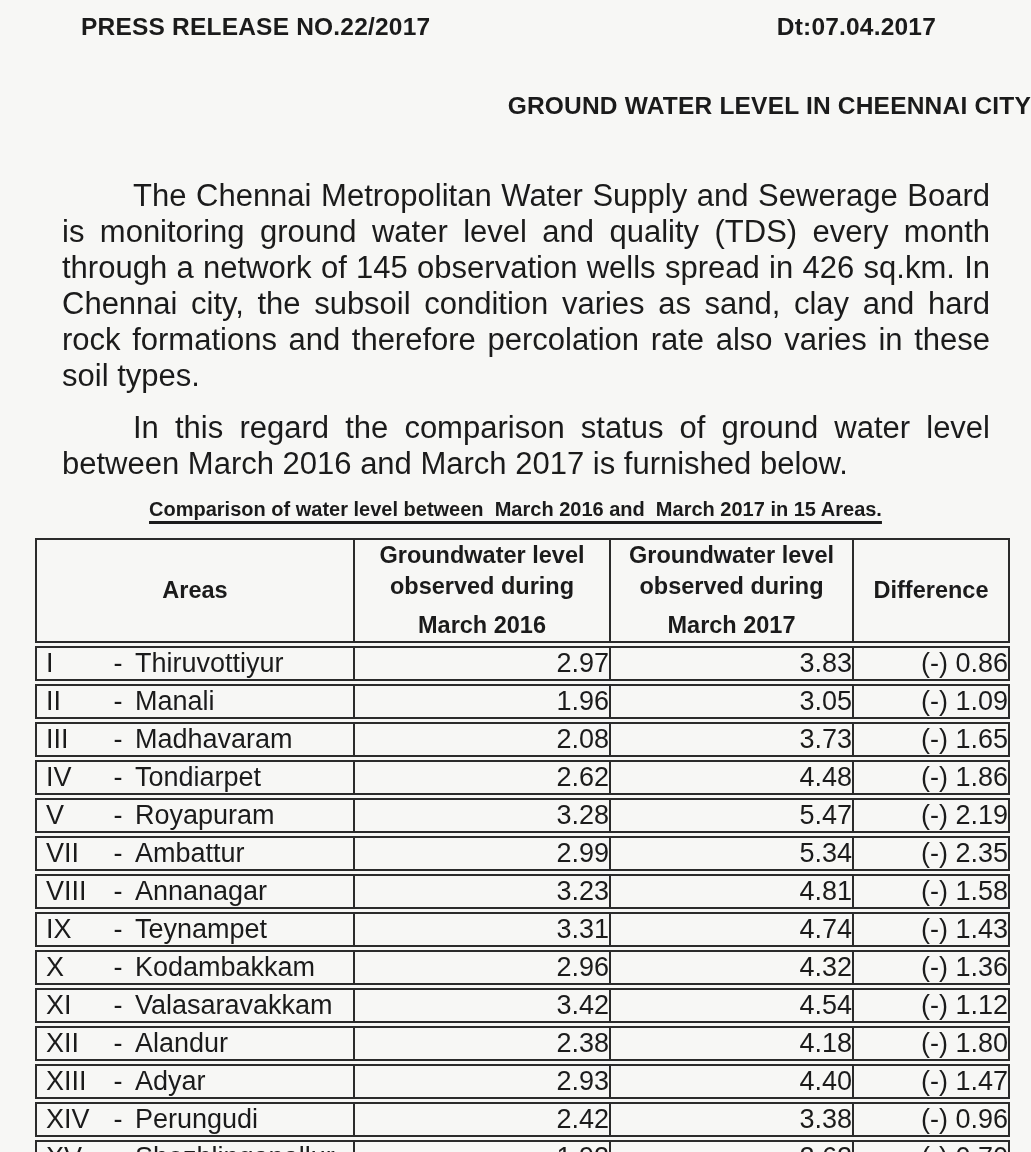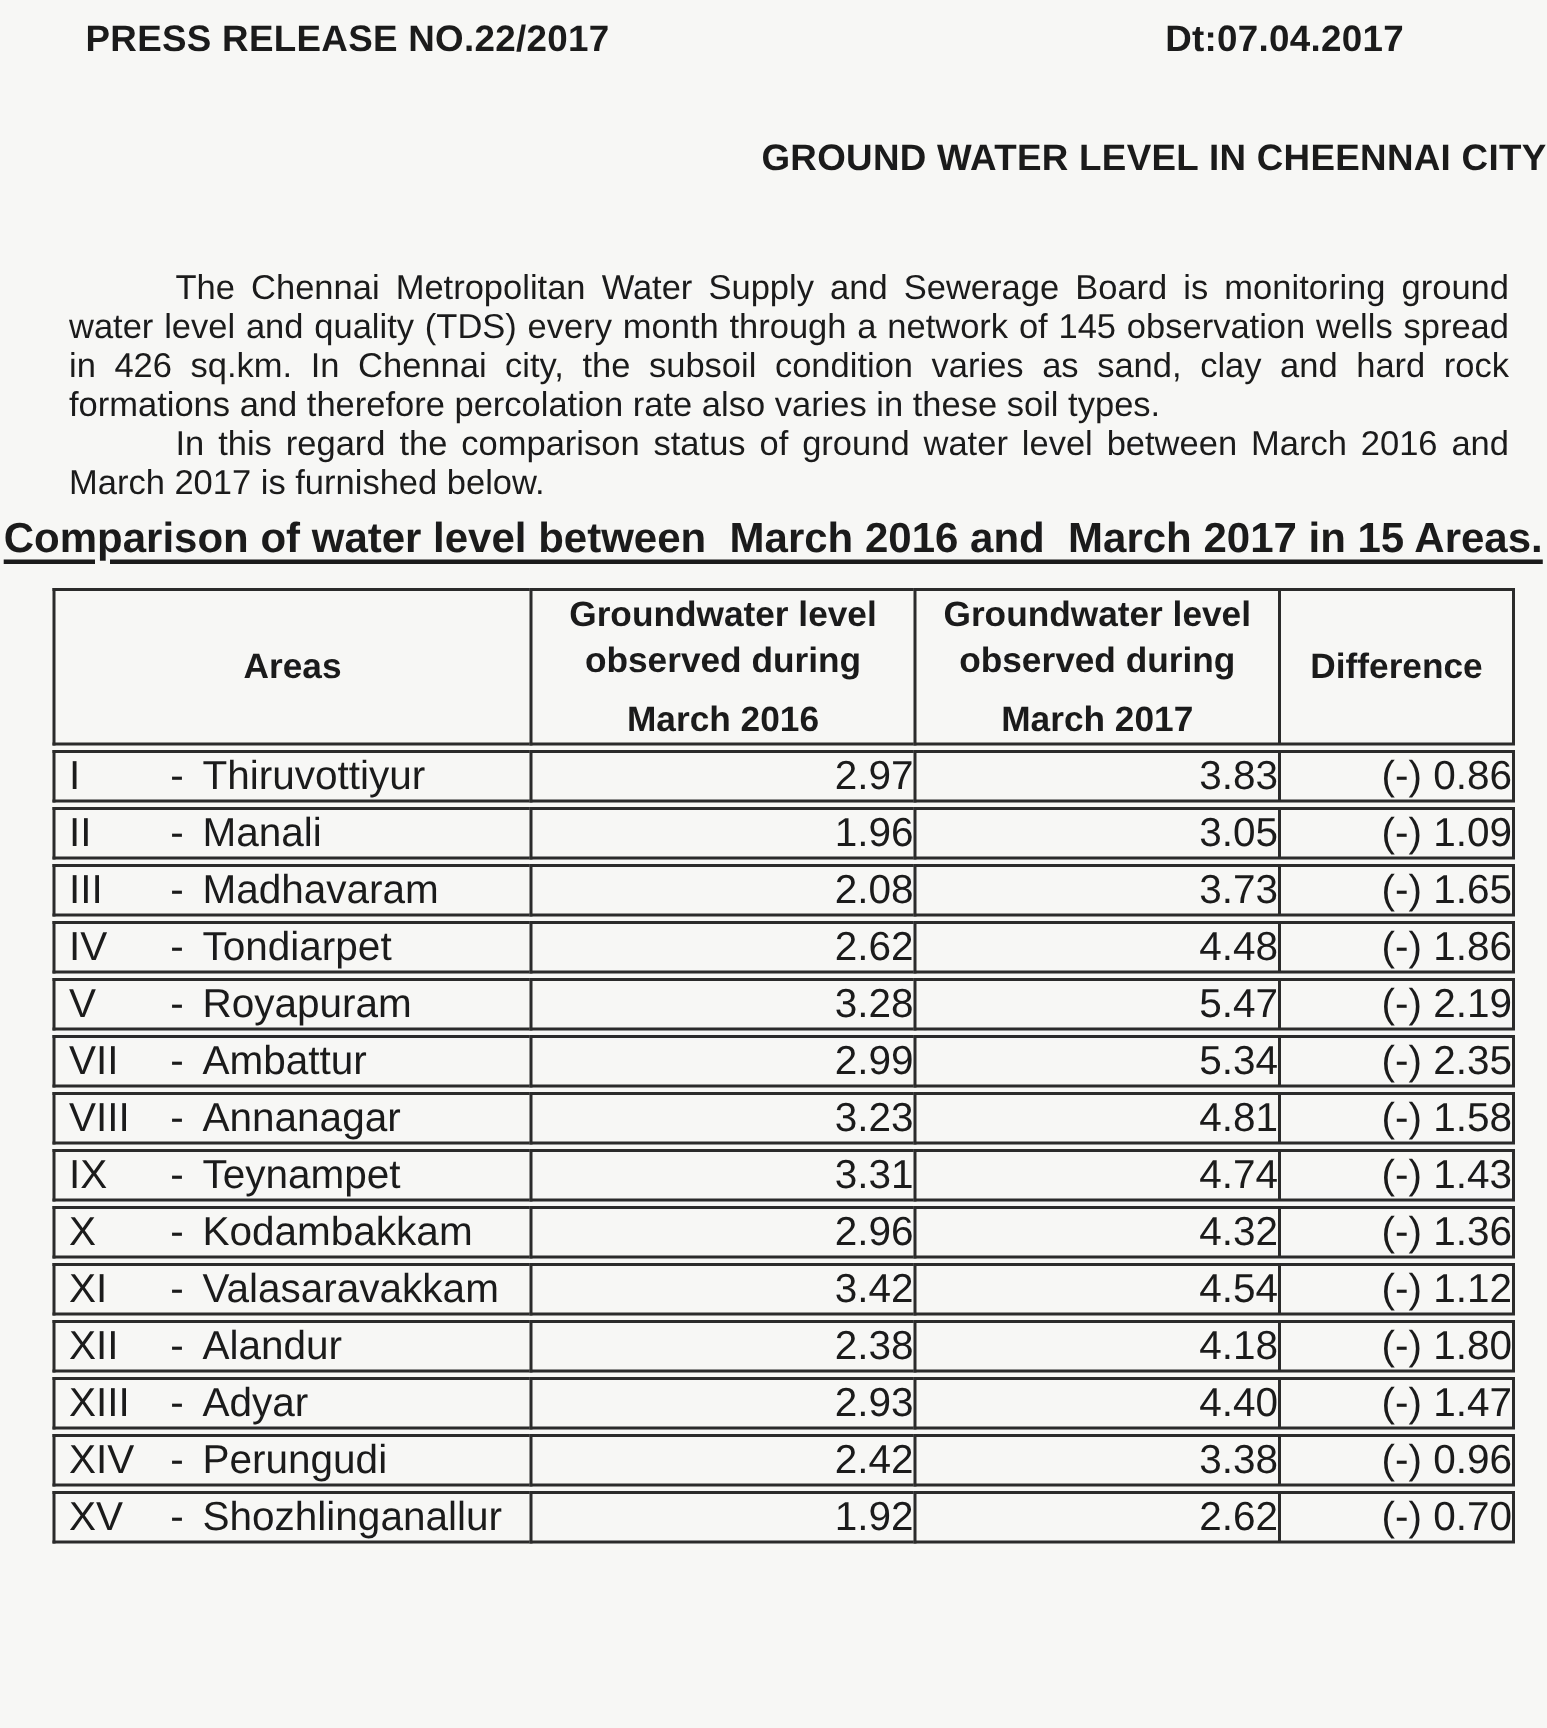--- a/index.html
+++ b/index.html
@@ -13,43 +13,44 @@
   }
   .page { width: 1031px; height: 1152px; }
 
   .doc-header {
     display: flex;
     justify-content: space-between;
     padding: 13px 95px 0 57px;
     font-size: 24.5px;
     font-weight: 700;
     letter-spacing: 0.2px;
+    margin-left: 24px;
   }
 
   .doc-title {
     margin: 51px 0 0 0;
     text-align: right;
     font-size: 24.5px;
     font-weight: 700;
     letter-spacing: 0.2px;
   }
 
   .content { margin: 58px 25px 0 46px; width: 960px; }
   .content p {
-    margin: 0;
-    font-size: 23px;
-    line-height: 26px;
+    margin: 16px;
+    font-size: 31px;
+    line-height: 36px;
     text-align: justify;
     text-indent: 71px;
   }
 
   .table-heading {
     margin: 9px 0 0 0;
     text-align: center;
-    font-size: 28px;
+    font-size: 20px;
     font-weight: 700;
     text-decoration: underline;
     text-decoration-thickness: 2.5px;
     text-underline-offset: 5px;
     white-space: pre-wrap;
   }
 
   table.cmp-table {
     margin: 14px 0 0 35px;
     border-collapse: separate;

